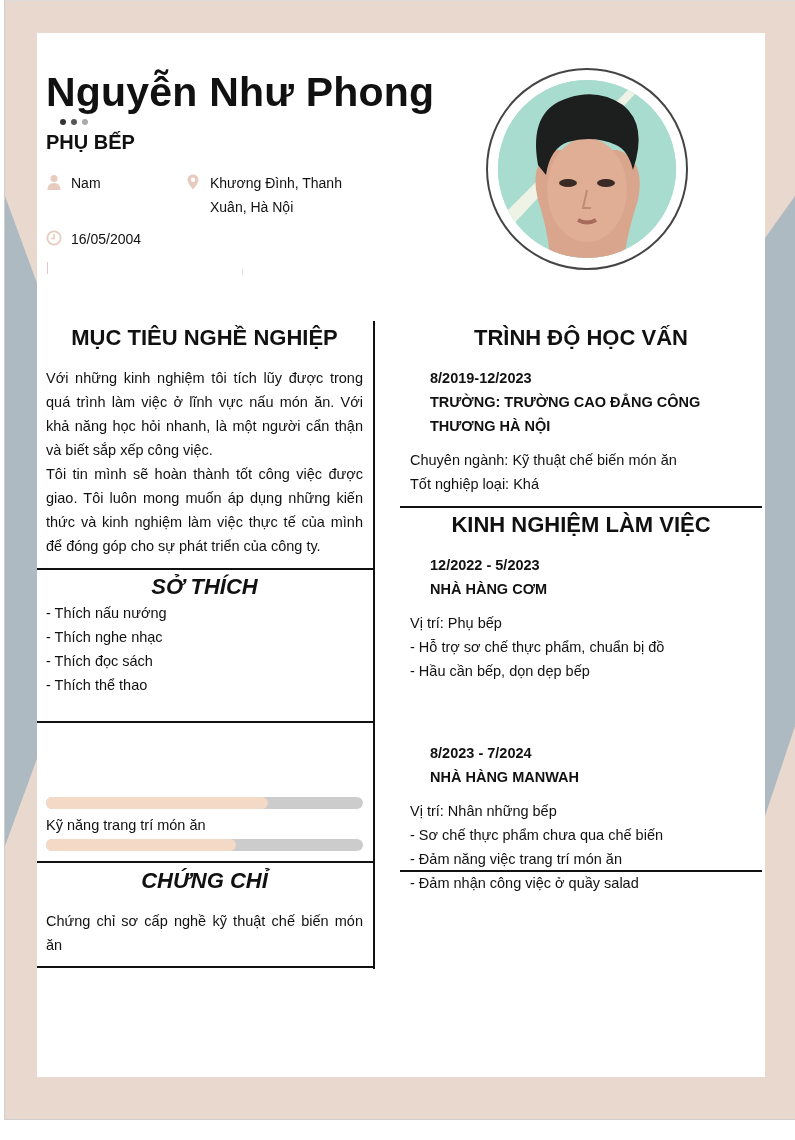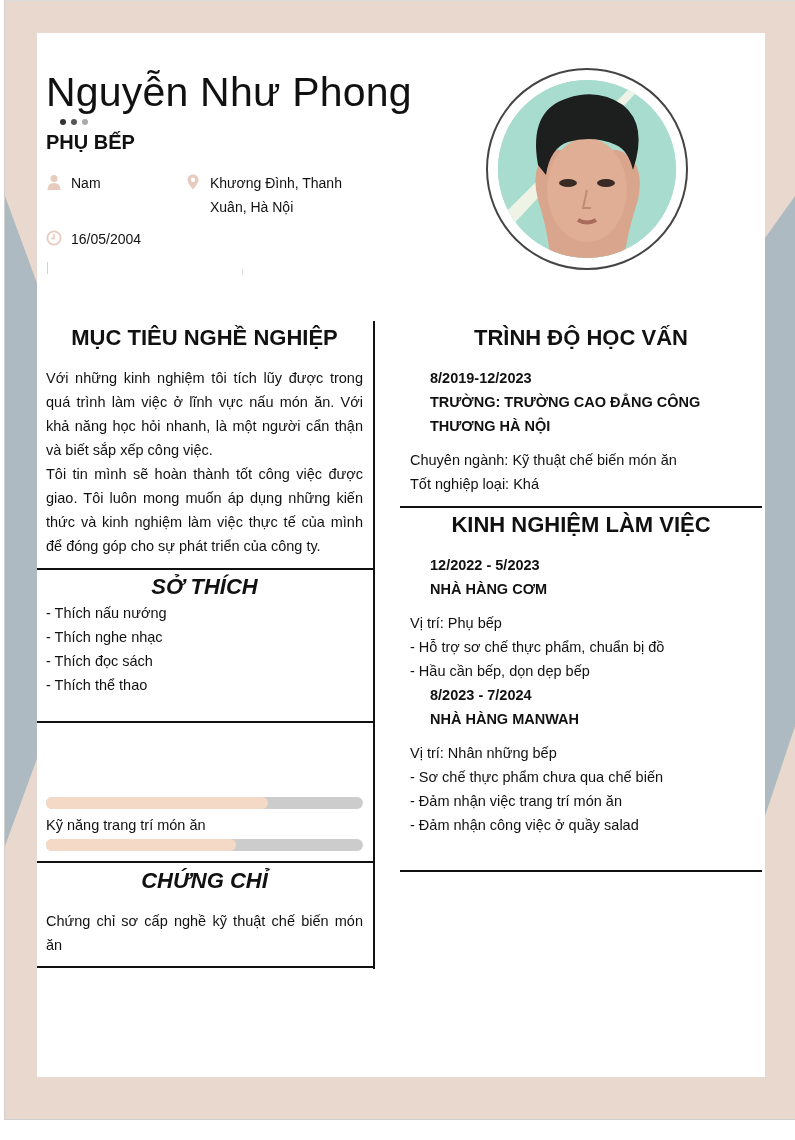--- a/index.html
+++ b/index.html
@@ -7,21 +7,21 @@
   body { position: relative; font-family: "Liberation Sans", "DejaVu Sans", sans-serif; color: #111; }
 
   .outer { position: absolute; left: 4px; top: 0; width: 791px; height: 1120px; background: #e8d8ce; border-left: 1px solid #cfcfcf; border-bottom: 1px solid #cfcfcf; border-top: 1px solid #dcdcdc; overflow: hidden; }
   .band-left { position: absolute; left: 0; top: 195px; width: 33px; height: 650px; background: #adbac1;
     clip-path: polygon(0 0, 100% 90px, 100% 560px, 0 100%); }
   .band-right { position: absolute; right: 0; top: 195px; width: 30px; height: 620px; background: #adbac1;
     clip-path: polygon(0 42px, 100% 0, 100% 530px, 0 100%); }
 
   .page { position: absolute; left: 37px; top: 33px; width: 728px; height: 1044px; background: #fff; }
 
-  .name { position: absolute; left: 9px; top: 36px; font-size: 41px; font-weight: normal; letter-spacing: 0.2px; color: #111; white-space: nowrap; }
+  .name { position: absolute; left: 9px; top: 36px; font-size: 41px; font-weight: bold; letter-spacing: 0.2px; color: #111; white-space: nowrap; }
   .dots { position: absolute; left: 23px; top: 86px; display: flex; gap: 5px; }
   .dots span { width: 6px; height: 6px; border-radius: 50%; display: block; }
   .dots span:nth-child(1) { background: #333; }
   .dots span:nth-child(2) { background: #555; }
   .dots span:nth-child(3) { background: #aaa; }
   .title { position: absolute; left: 9px; top: 98px; font-size: 20px; font-weight: bold; }
 
   .info { position: absolute; font-size: 14px; line-height: 24px; color: #111; }
   .info .ic { position: absolute; left: 0; top: 3px; width: 16px; height: 16px; }
   .info .txt { position: absolute; left: 25px; top: 0; white-space: nowrap; }
@@ -148,24 +148,24 @@
 
   <div class="sec-title" style="left:363px; width:362px; top:479px;">KINH NGHIỆM LÀM VIỆC</div>
   <div class="list" style="left:373px; top:520px;">
     <div class="bold-line">12/2022 - 5/2023</div>
     <div class="bold-line">NHÀ HÀNG CƠM</div>
     <div style="height:10px;"></div>
     <div>Vị trí: Phụ bếp</div>
     <div>- Hỗ trợ sơ chế thực phẩm, chuẩn bị đồ</div>
     <div>- Hầu cần bếp, dọn dẹp bếp</div>
   </div>
-  <div class="list" style="left:373px; top:650px;">
+  <div class="list" style="left:373px; top:708px;">
     <div class="bold-line">8/2023 - 7/2024</div>
     <div class="bold-line">NHÀ HÀNG MANWAH</div>
     <div style="height:10px;"></div>
     <div>Vị trí: Nhân những bếp</div>
     <div>- Sơ chế thực phẩm chưa qua chế biến</div>
-    <div>- Đảm nhận việc trang trí món ăn</div>
+    <div>- Đảm năng việc trang trí món ăn</div>
     <div>- Đảm nhận công việc ở quầy salad</div>
   </div>
   <div class="hline" style="left:363px; top:837px; width:362px;"></div>
 
 </div>
 
 </body></html>

